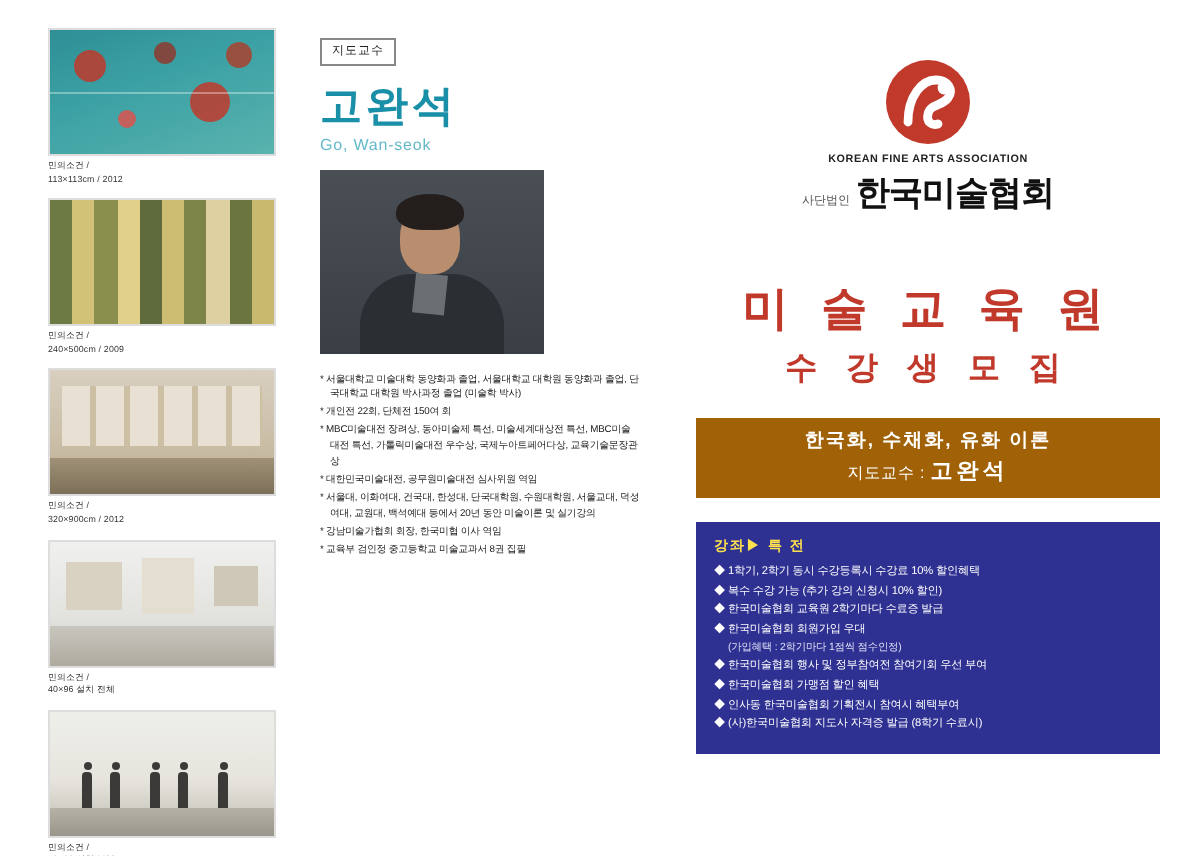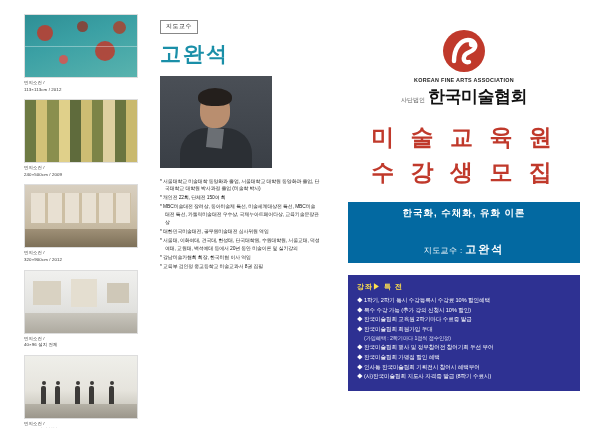--- a/index.html
+++ b/index.html
@@ -240,41 +240,41 @@
     color: #555;
   }
   .assoc-kr {
     font-size: 17px;
     font-weight: bold;
     color: #111;
     letter-spacing: -.5px;
   }
 
   .title-main {
-    margin-top: 14px;
+    margin-top: 31px;
     text-align: center;
     color: #c0392b;
     font-weight: bold;
     letter-spacing: 5px;
   }
   .title-l1 { font-size: 23px; }
-  .title-l2 { font-size: 23px; margin-top: 4px; }
+  .title-l2 { font-size: 16px; margin-top: 4px; }
 
   .redbar {
     margin-top: 14px;
-    background: #0369a1;
+    background: #a16207;
     color: #fff;
     text-align: center;
     padding: 5px 0 6px;
   }
   .redbar .l1 { font-size: 9.5px; font-weight: bold; letter-spacing: 1px; }
   .redbar .l2 { font-size: 8px; margin-top: 4px; letter-spacing: .4px; }
   .redbar .l3 {
     font-size: 8px;
-    margin-top: 22px;
+    margin-top: 1px;
     letter-spacing: .4px;
   }
   .redbar .l3 b { font-size: 11px; letter-spacing: 2px; }
 
   .benefits {
     margin-top: 12px;
     background: #2e3192;
     color: #fff;
     padding: 7px 9px 9px;
   }
@@ -376,20 +376,21 @@
         <div>민의소건 /</div>
         <div>40×96 설치 부분</div>
       </div>
     </div>
 
   </div>
 
   <div class="mid-col">
     <div class="advisor-label">지도교수</div>
     <div class="advisor-name">고완석</div>
+    <div class="advisor-rom">Go, Wan-seok</div>
 
     <div class="portrait">
       <div class="body"></div>
       <div class="collar"></div>
       <div class="head"></div>
       <div class="hair"></div>
     </div>
 
     <div class="bio">
       <ul>

